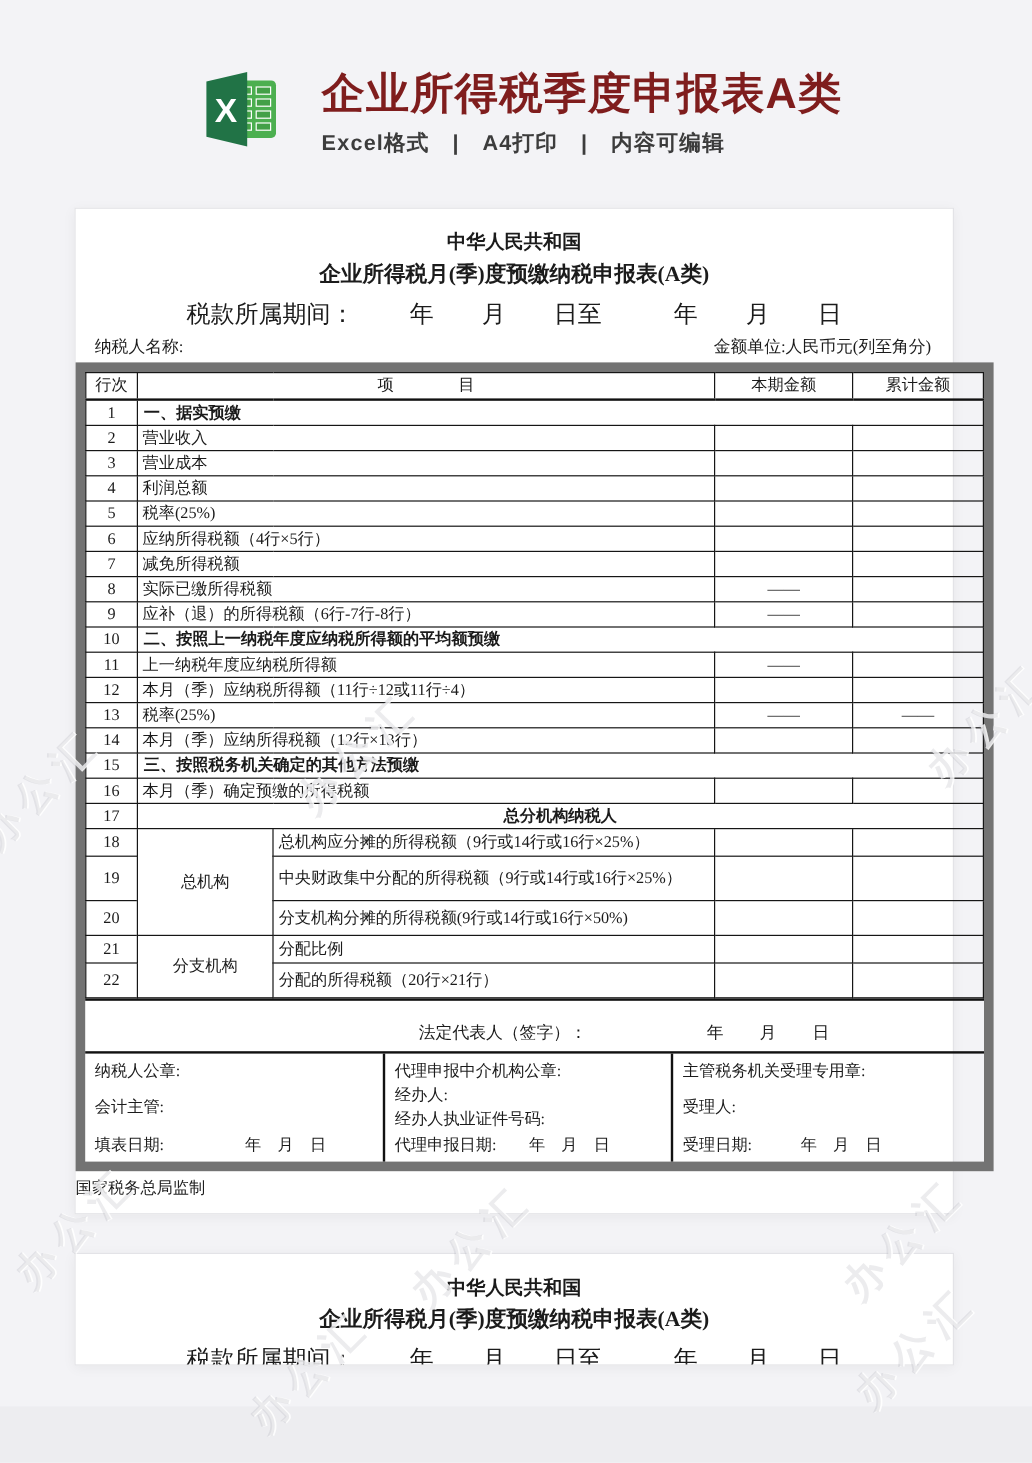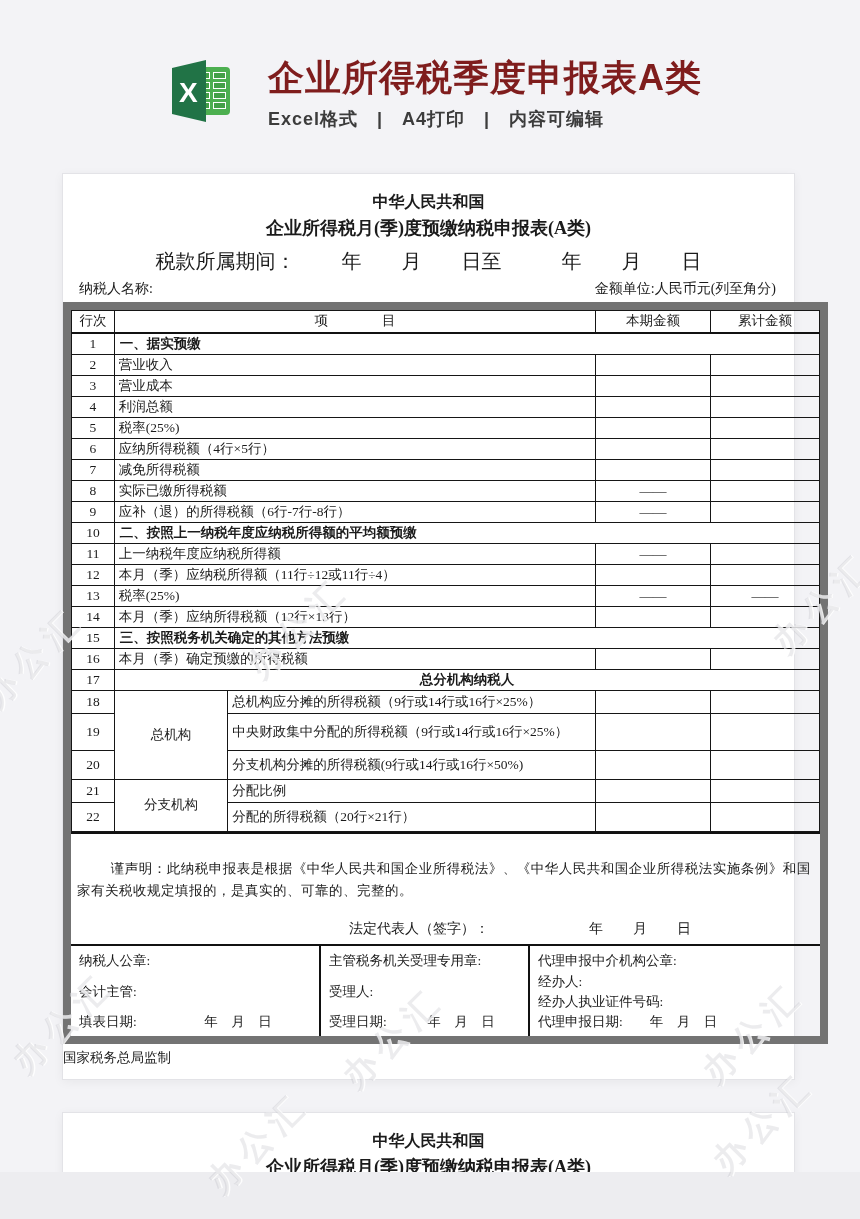--- a/index.html
+++ b/index.html
@@ -280,43 +280,42 @@
           <tr class="tall1">
             <td class="rn">22</td>
             <td>分配的所得税额（20行×21行）</td>
             <td class="amt"></td>
             <td class="amt"></td>
           </tr>
         </tbody>
     </table>
 
     <div class="decl-block">
-      <p class="decl">谨声明：此纳税申报表是根据《中华人民共和国企业所得税法》、《中华人民共和国企业所得税法实施条例》和国家有关税收规定填报的，是真实的、可靠的、完整的。</p>
       <div class="legal-row">
         <span class="lr-label">法定代表人（签字）：</span>
         <span class="lr-date">年　月　日</span>
       </div>
     </div>
 
     <div class="sign-cols" id="signCols">
         <div class="sign-col c1">
           <div class="sign-line">纳税人公章:</div>
           <div class="sign-line">会计主管:</div>
           <div class="sign-line">填表日期:　　　　　年　月　日</div>
         </div>
-        <div class="sign-col c3">
-          <div class="sign-line">主管税务机关受理专用章:</div>
-          <div class="sign-line">受理人:</div>
-          <div class="sign-line">受理日期:　　　年　月　日</div>
-        </div>
         <div class="sign-col c2">
           <div class="sign-line">代理申报中介机构公章:</div>
           <div class="sign-line">经办人:</div>
           <div class="sign-line">经办人执业证件号码:</div>
           <div class="sign-line">代理申报日期:　　年　月　日</div>
+        </div>
+        <div class="sign-col c3">
+          <div class="sign-line">主管税务机关受理专用章:</div>
+          <div class="sign-line">受理人:</div>
+          <div class="sign-line">受理日期:　　　年　月　日</div>
         </div>
       </div>
   </div>
 
   <div class="issuer">国家税务总局监制</div>
 </section>
 
 <section class="card card-2">
   <div class="form-head">
     <div class="country">中华人民共和国</div>

